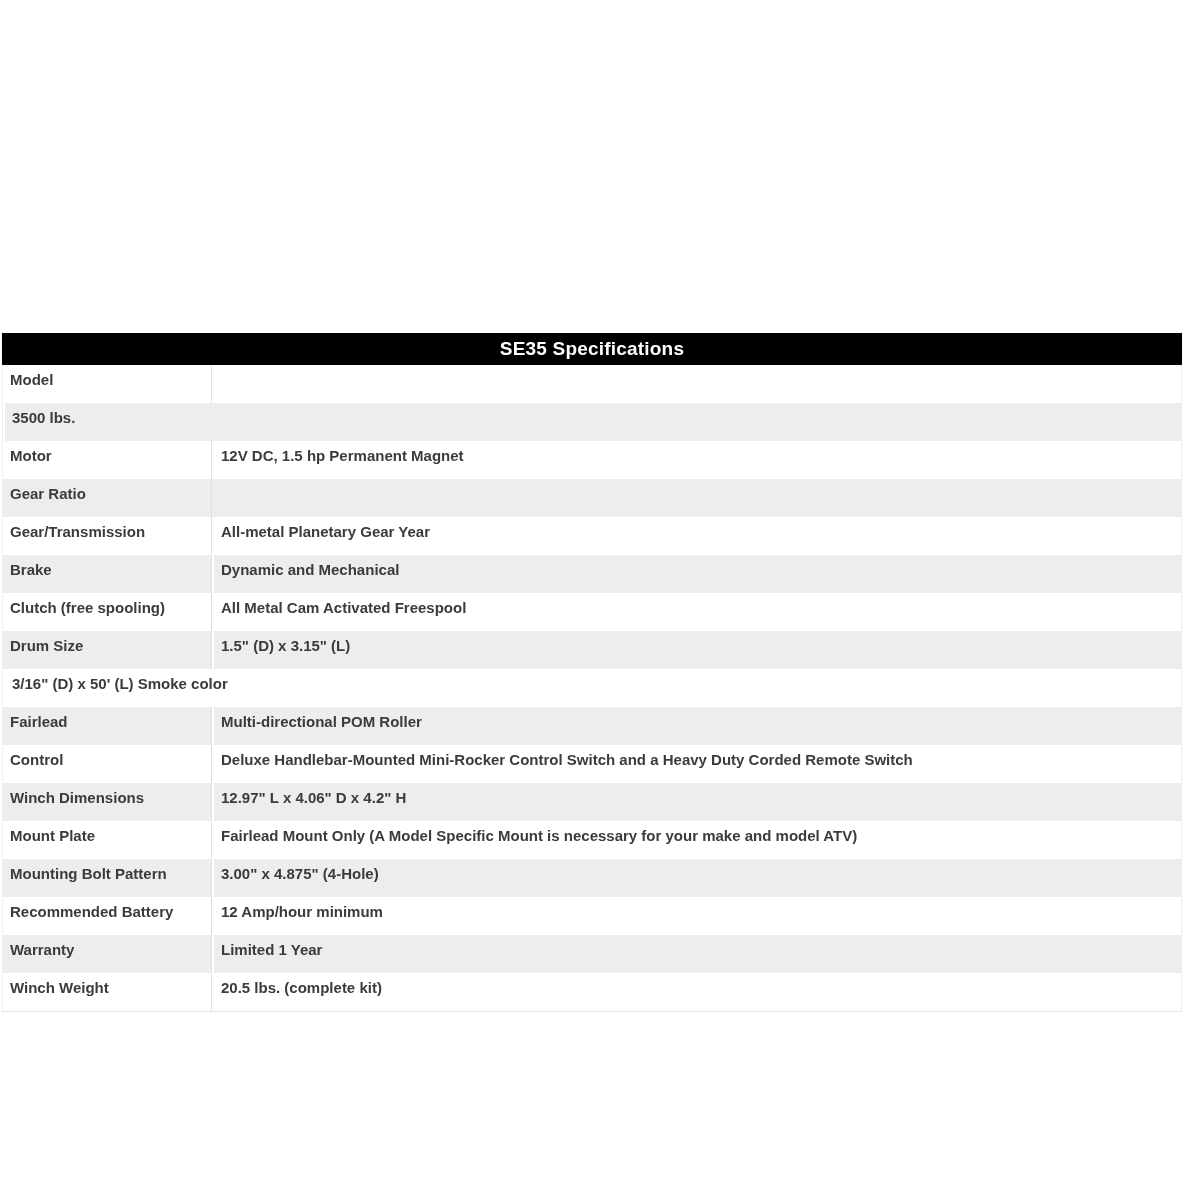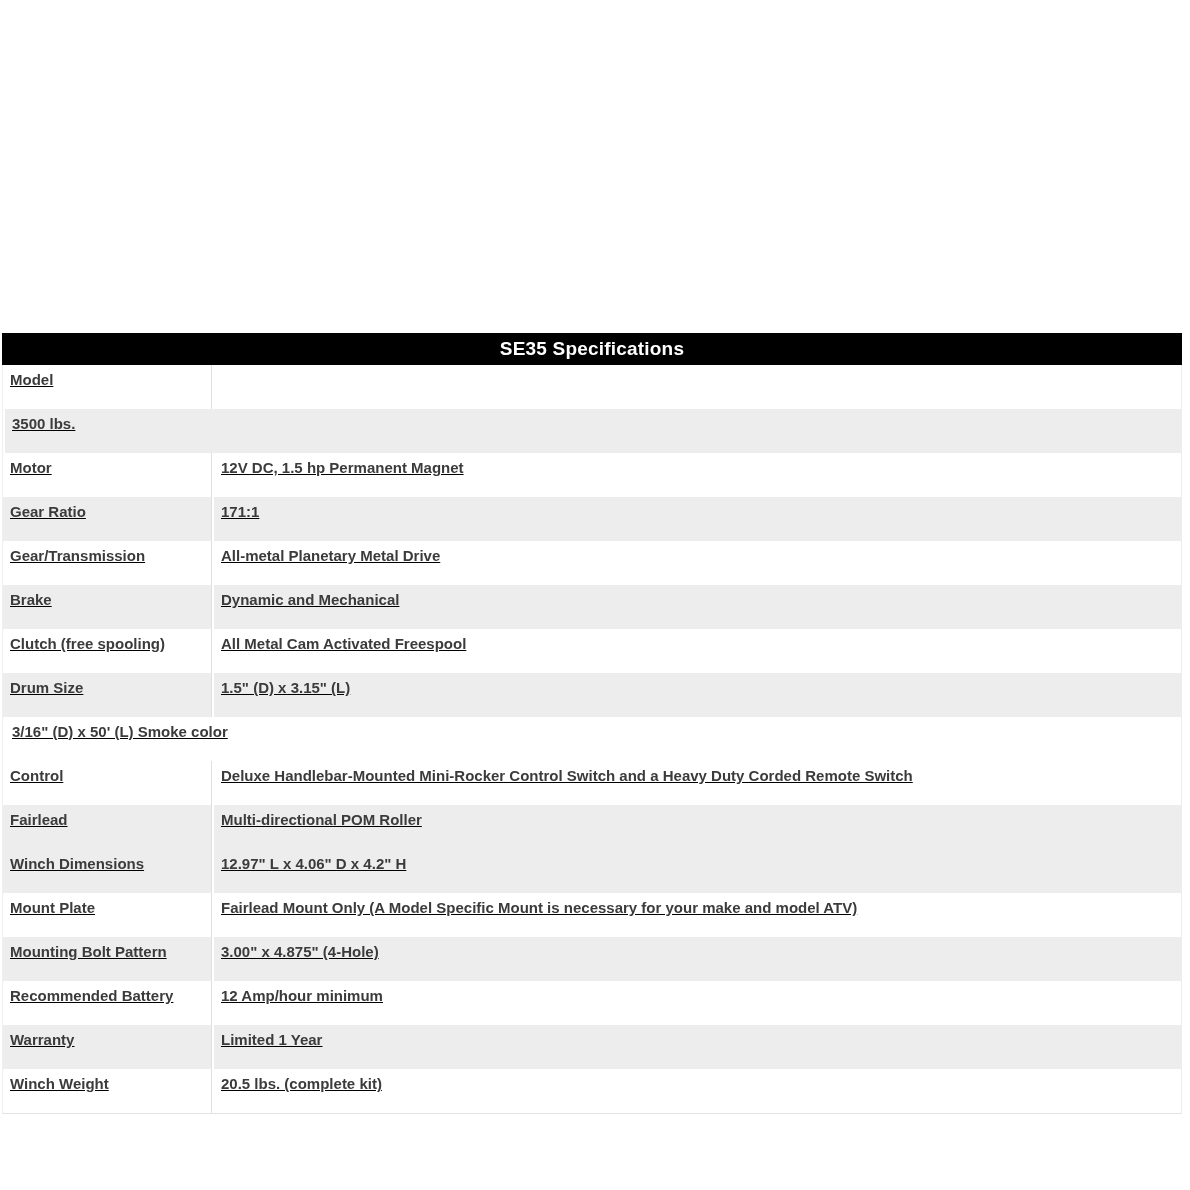--- a/index.html
+++ b/index.html
@@ -15,40 +15,39 @@
     position: relative;
     width: 1190px;
     height: 1190px;
     background: #ffffff;
   }
   .spec-table {
     position: absolute;
     left: 2px;
     top: 333px;
     width: 1180px;
-    text-decoration: underline;
   }
   .spec-header {
     height: 32px;
     line-height: 32px;
     background: #000000;
     color: #ffffff;
     font-size: 19px;
     font-weight: bold;
     text-align: center;
     letter-spacing: 0.2px;
   }
   .spec-rows {
     border-left: 1px solid #f0f0f0;
     border-right: 1px solid #ededed;
     border-bottom: 1px solid #e3e3e3;
   }
   .spec-row {
     display: flex;
-    height: 44px;
+    height: 38px;
     line-height: 29px;
     background: #ffffff;
     font-size: 15px;
     font-weight: bold;
     color: #3b3b3b;
   }
   .spec-row.alt {
     background: #ededed;
   }
   .spec-label {
@@ -81,48 +80,47 @@
         </div>
         <div class="spec-row alt">
           <div class="spec-value">3500 lbs.</div>
         </div>
         <div class="spec-row">
           <div class="spec-label">Motor</div>
           <div class="spec-value">12V DC, 1.5 hp Permanent Magnet</div>
         </div>
         <div class="spec-row alt">
           <div class="spec-label">Gear Ratio</div>
-          <div class="spec-value">171:1</div>
         </div>
         <div class="spec-row">
           <div class="spec-label">Gear/Transmission</div>
-          <div class="spec-value">All-metal Planetary Metal Drive</div>
+          <div class="spec-value">All-metal Planetary Gear Year</div>
         </div>
         <div class="spec-row alt">
           <div class="spec-label">Brake</div>
           <div class="spec-value">Dynamic and Mechanical</div>
         </div>
         <div class="spec-row">
           <div class="spec-label">Clutch (free spooling)</div>
           <div class="spec-value">All Metal Cam Activated Freespool</div>
         </div>
         <div class="spec-row alt">
           <div class="spec-label">Drum Size</div>
           <div class="spec-value">1.5" (D) x 3.15" (L)</div>
         </div>
         <div class="spec-row">
           <div class="spec-value">3/16" (D) x 50' (L) Smoke color</div>
         </div>
+        <div class="spec-row alt">
+          <div class="spec-label">Fairlead</div>
+          <div class="spec-value">Multi-directional POM Roller</div>
+        </div>
         <div class="spec-row">
           <div class="spec-label">Control</div>
           <div class="spec-value">Deluxe Handlebar-Mounted Mini-Rocker Control Switch and a Heavy Duty Corded Remote Switch</div>
-        </div>
-        <div class="spec-row alt">
-          <div class="spec-label">Fairlead</div>
-          <div class="spec-value">Multi-directional POM Roller</div>
         </div>
         <div class="spec-row alt">
           <div class="spec-label">Winch Dimensions</div>
           <div class="spec-value">12.97" L x 4.06" D x 4.2" H</div>
         </div>
         <div class="spec-row">
           <div class="spec-label">Mount Plate</div>
           <div class="spec-value">Fairlead Mount Only (A Model Specific Mount is necessary for your make and model ATV)</div>
         </div>
         <div class="spec-row alt">

